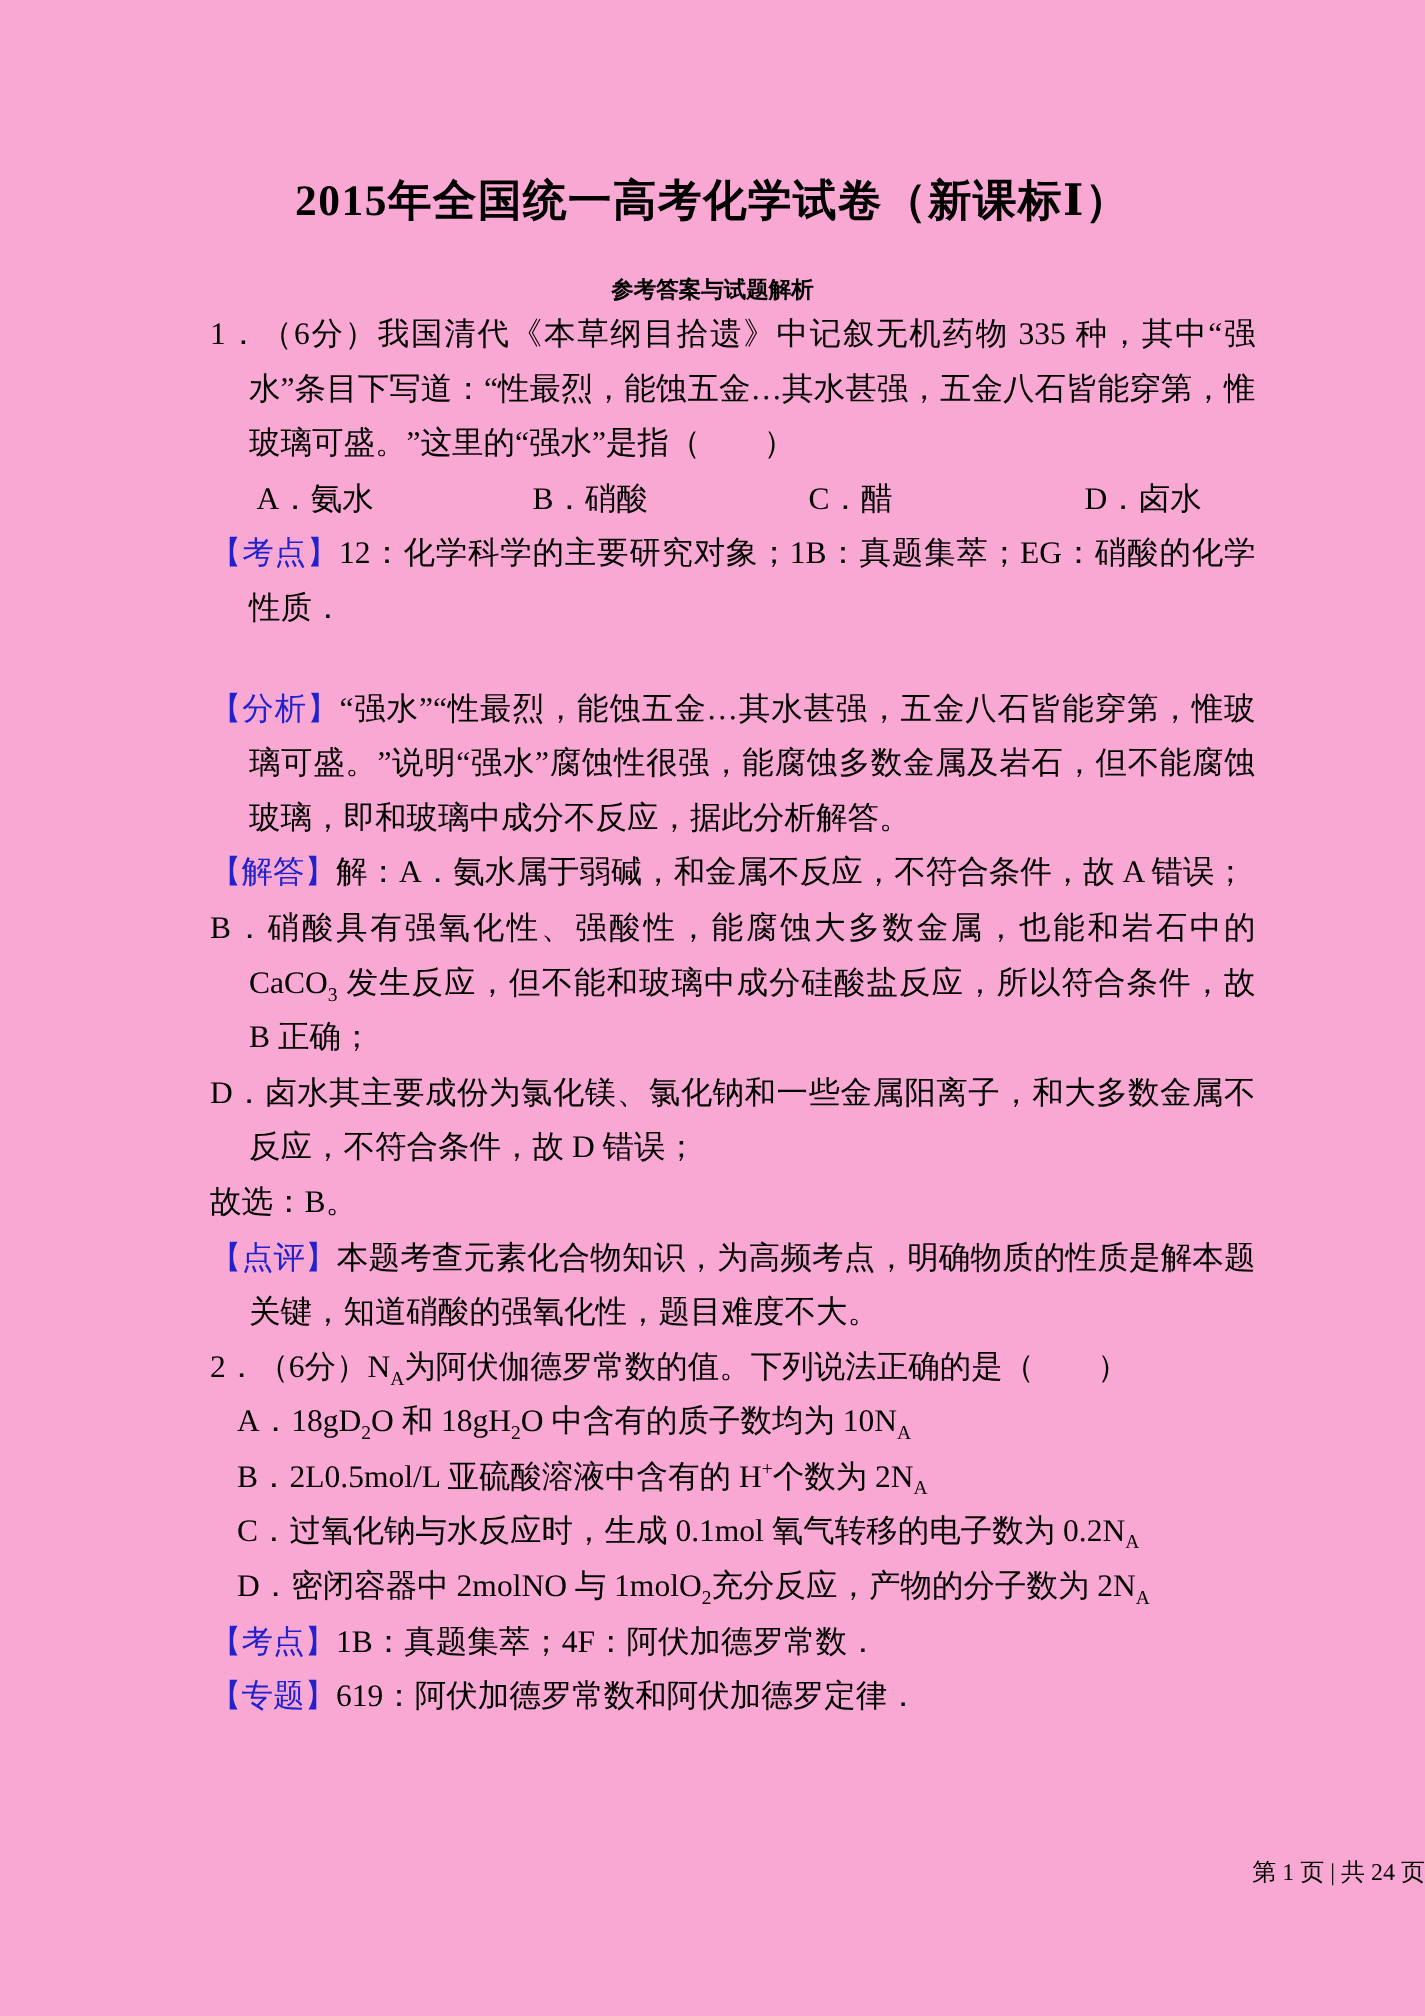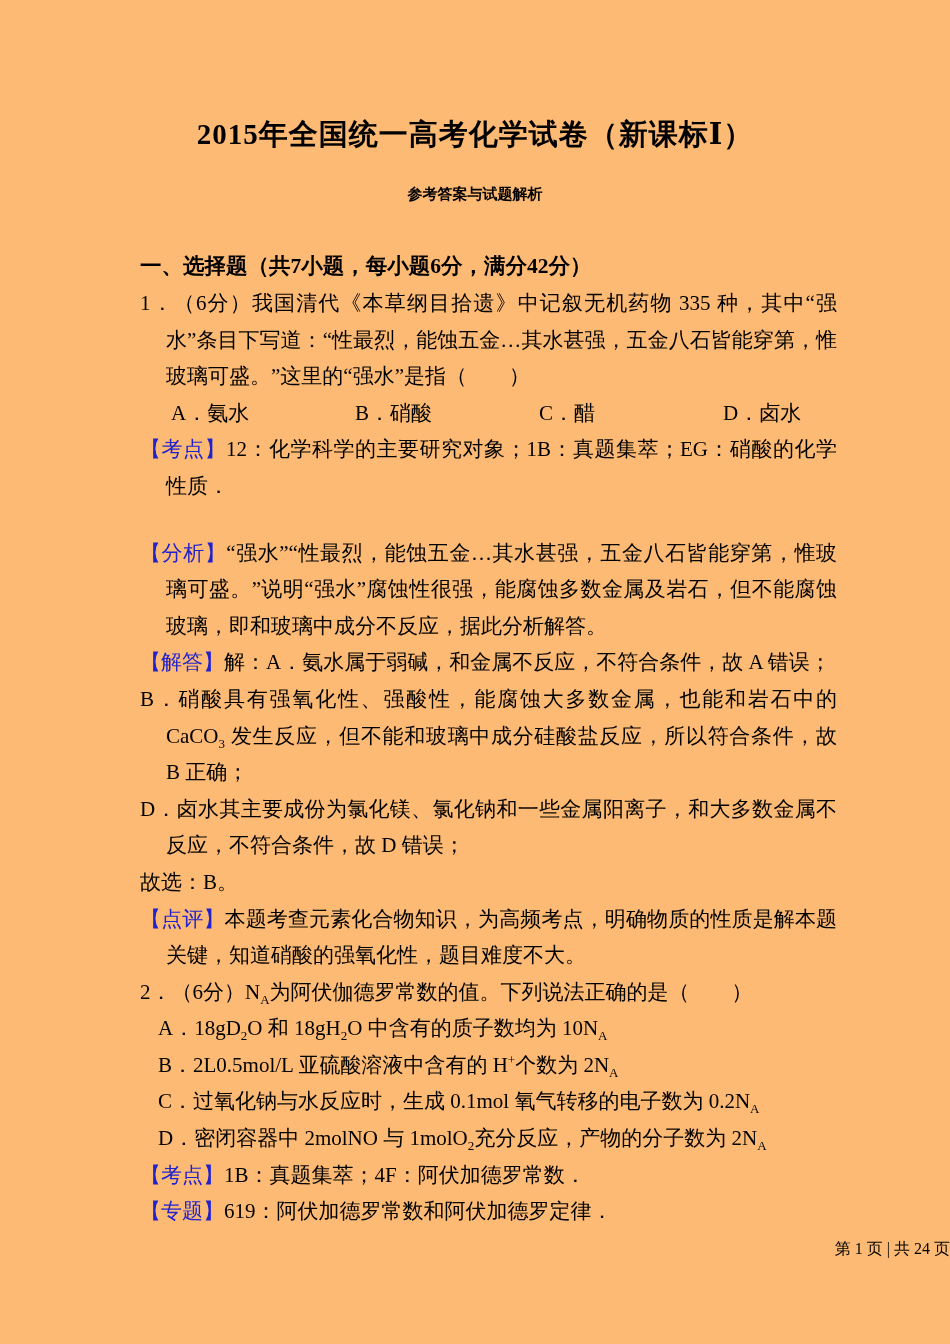--- a/index.html
+++ b/index.html
@@ -12,21 +12,21 @@
     height: 1344px;
     position: relative;
     overflow: hidden;
     font-family: "Liberation Serif", "DejaVu Serif", serif;
     color: #000000;
   }
   .page {
     position: relative;
     width: 950px;
     height: 1344px;
-    background: #fdba74;
+    background: #f9a8d4;
   }
   .title {
     margin: 0;
     padding-top: 114px;
     text-align: center;
     font-size: 29px;
     font-weight: 700;
     letter-spacing: 1px;
     line-height: 40px;
   }
@@ -103,21 +103,20 @@
 <body>
 
 <div class="page">
 
   <h1 class="title">2015年全国统一高考化学试卷（新课标Ⅰ）</h1>
 
   <div class="subtitle">参考答案与试题解析</div>
 
   <div class="content">
 
-    <h2 class="section-heading">一、选择题（共7小题，每小题6分，满分42分）</h2>
 
     <p class="para">1．（6分）我国清代《本草纲目拾遗》中记叙无机药物 335 种，其中“强水”条目下写道：“性最烈，能蚀五金…其水甚强，五金八石皆能穿第，惟玻璃可盛。”这里的“强水”是指（　　）</p>
 
     <div class="options-row">
       <span class="opt">A．氨水</span>
       <span class="opt">B．硝酸</span>
       <span class="opt">C．醋</span>
       <span class="opt">D．卤水</span>
     </div>
 

